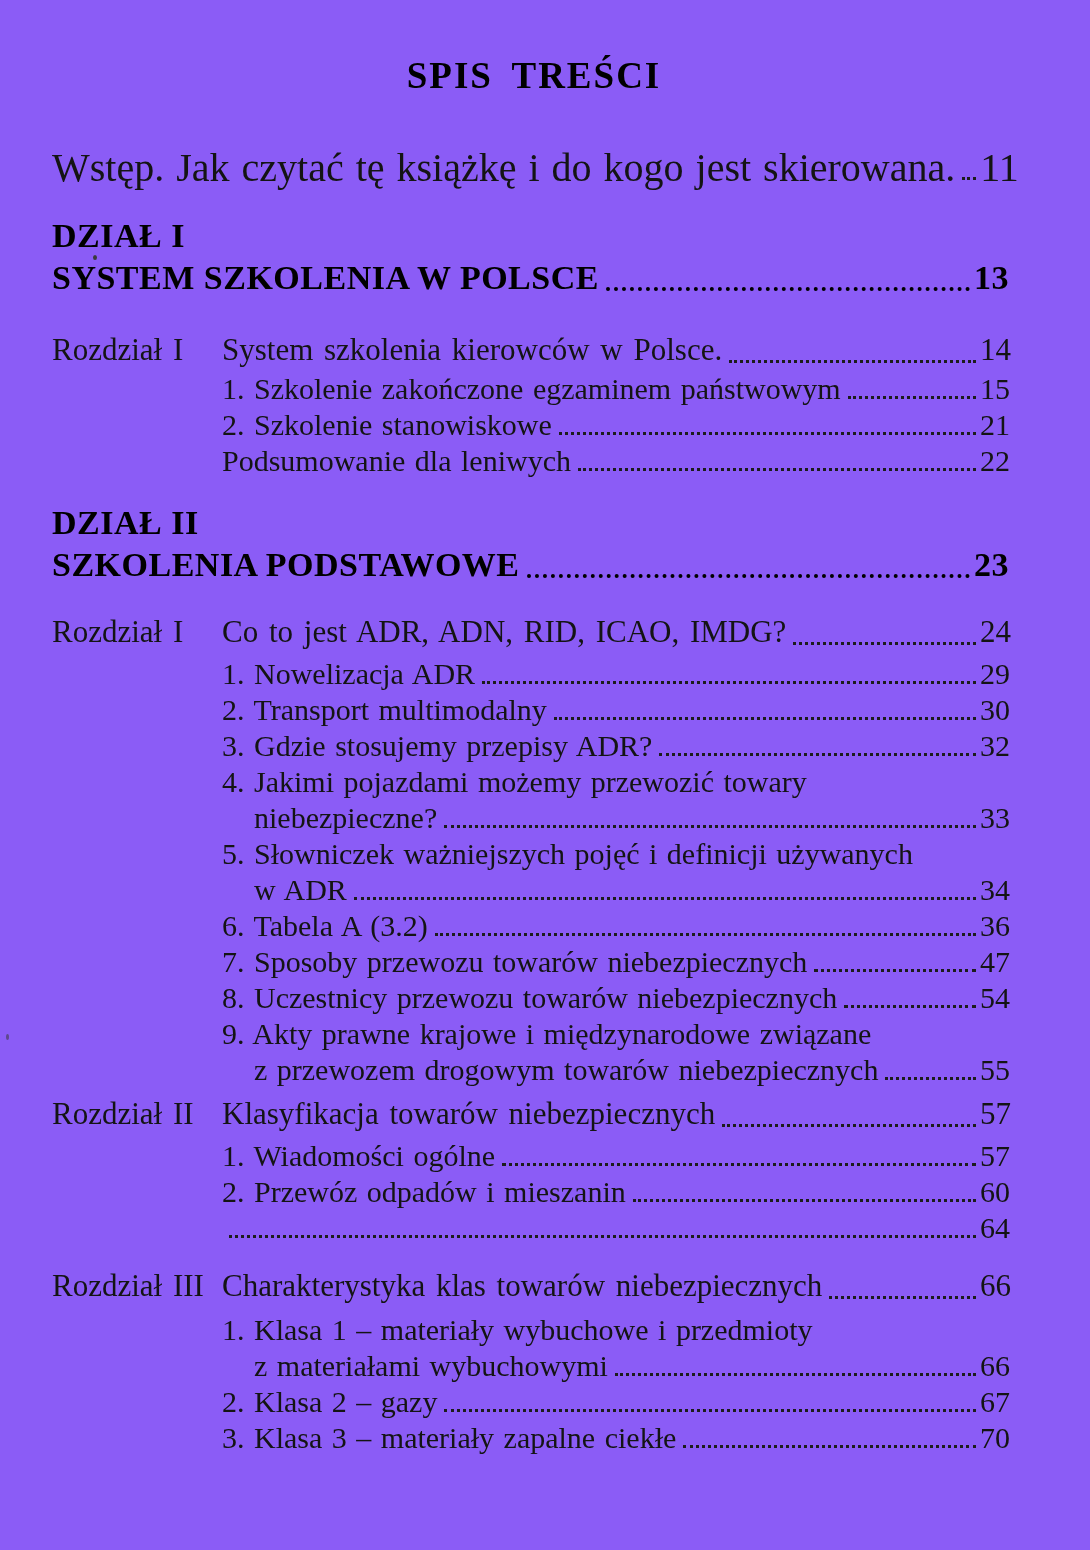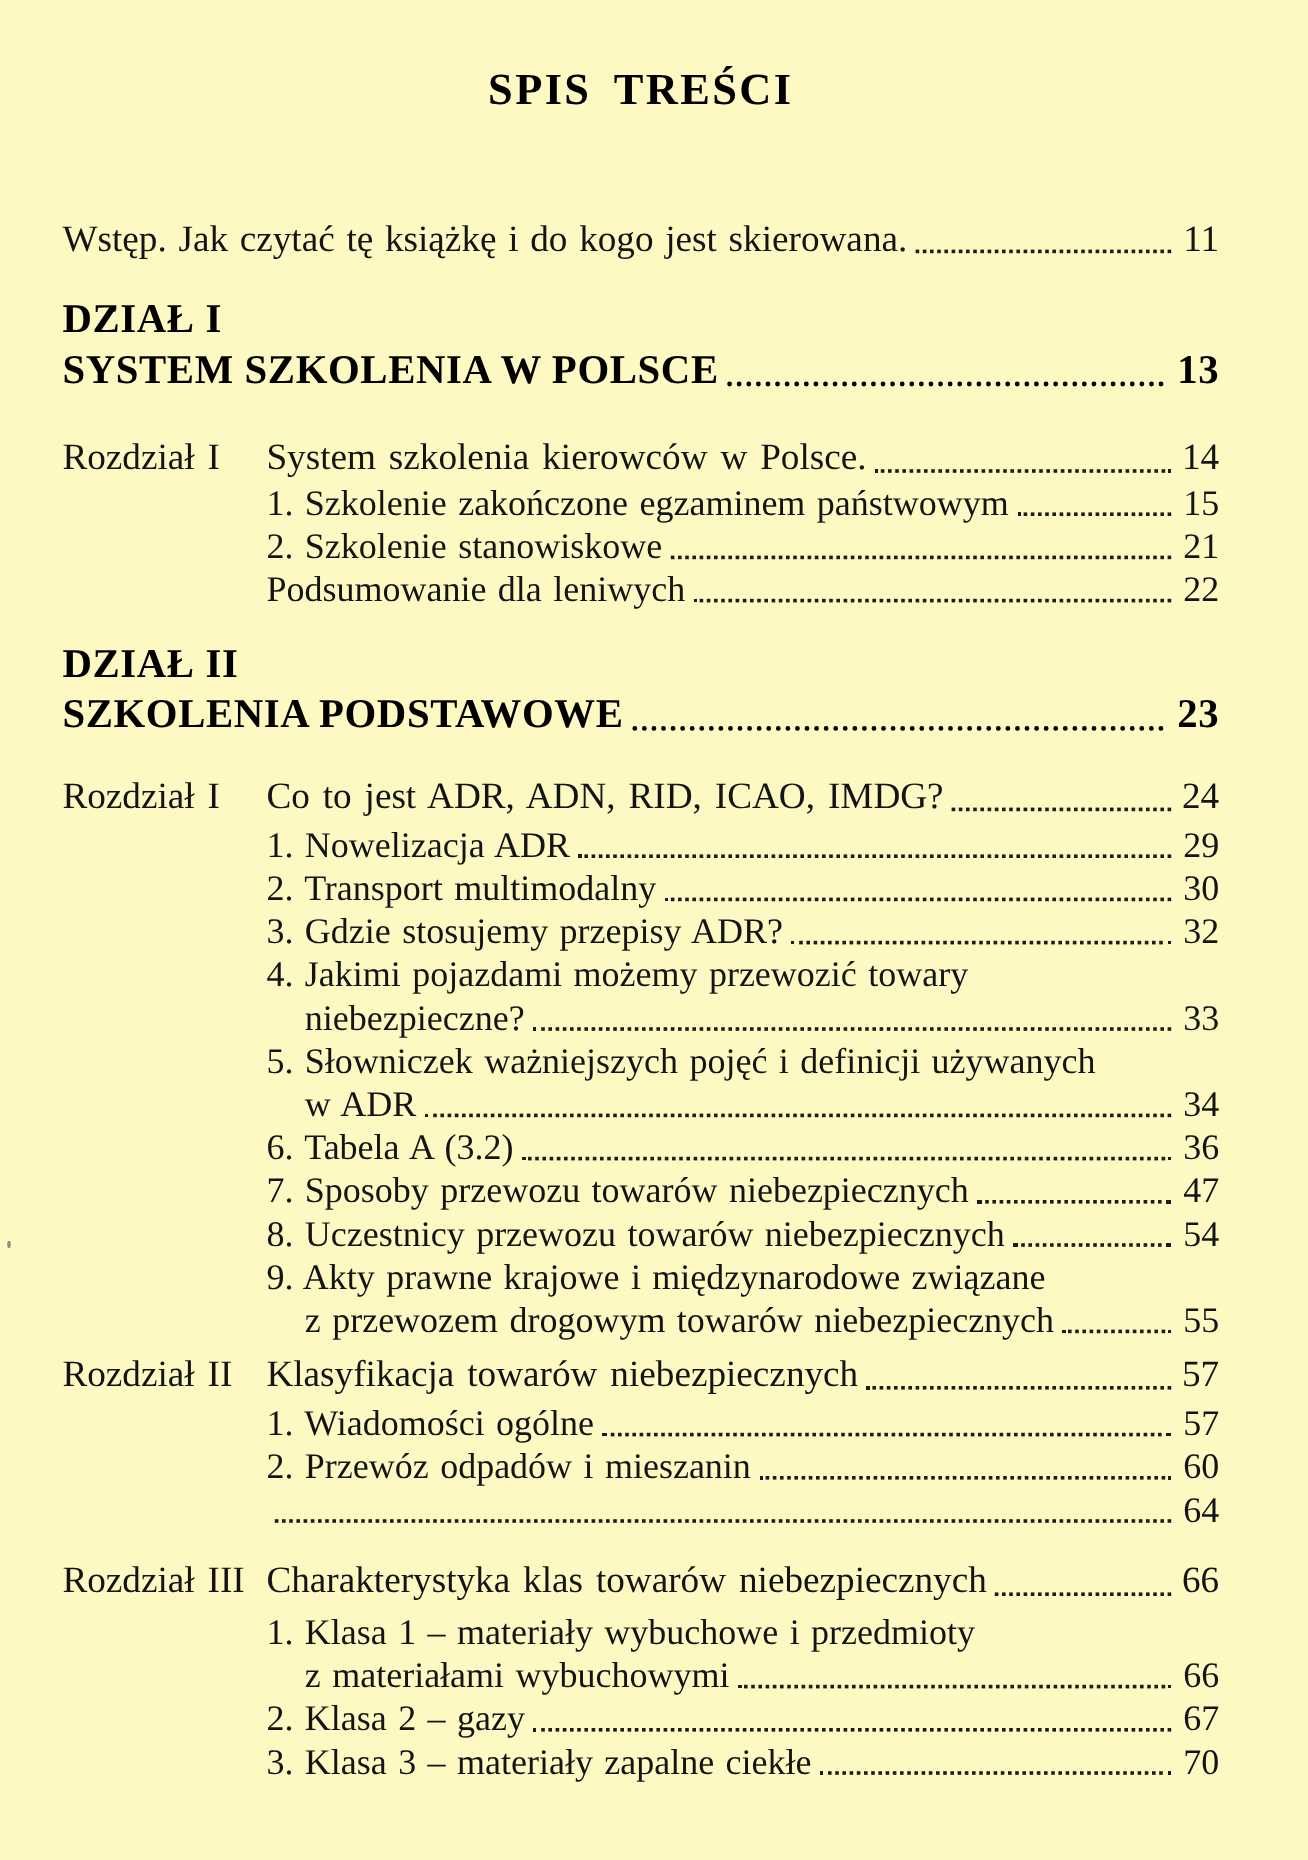--- a/index.html
+++ b/index.html
@@ -4,21 +4,21 @@
 <style>
   html, body { margin: 0; padding: 0; }
   body {
     width: 1090px; height: 1550px;
     background: #ffffff;
     font-family: "Liberation Serif", "DejaVu Serif", serif;
   }
   .page {
     position: relative;
     width: 1090px; height: 1550px;
-    background: #fef9c3;
+    background: #8b5cf6;
     color: #141414;
     overflow: hidden;
   }
   .content {
     position: absolute;
     left: 52px; top: 0;
     width: 964px;
   }
   .doc-title {
     margin-top: 52px;
@@ -31,23 +31,23 @@
     color: #000;
   }
   .row { display: flex; align-items: flex-end; }
   .txt { flex: 0 1 auto; white-space: nowrap; }
   .leader {
     flex: 1 1 auto;
     min-width: 14px;
     border-bottom: 3px dotted #1c1c1c;
     margin: 0 4px 8px 7px;
   }
-  .pg { flex: 0 0 auto; text-align: right; min-width: 36px; white-space: nowrap; }
-
-  .intro { margin-top: 79px; font-size: 31px; line-height: 40px; word-spacing: 2px; }
+  .pg { flex: 0 0 auto; min-width: 36px; white-space: nowrap; }
+
+  .intro { margin-top: 48px; font-size: 40px; line-height: 40px; word-spacing: 2px; }
 
   .kicker {
     font-size: 34px; font-weight: bold; line-height: 42px;
     color: #000; letter-spacing: 0.5px;
   }
   .heading {
     font-size: 34px; font-weight: bold; line-height: 42px;
     color: #000; letter-spacing: 0.5px;
   }
   .heading .leader { border-bottom: 4px dotted #000; margin-bottom: 8px; }

